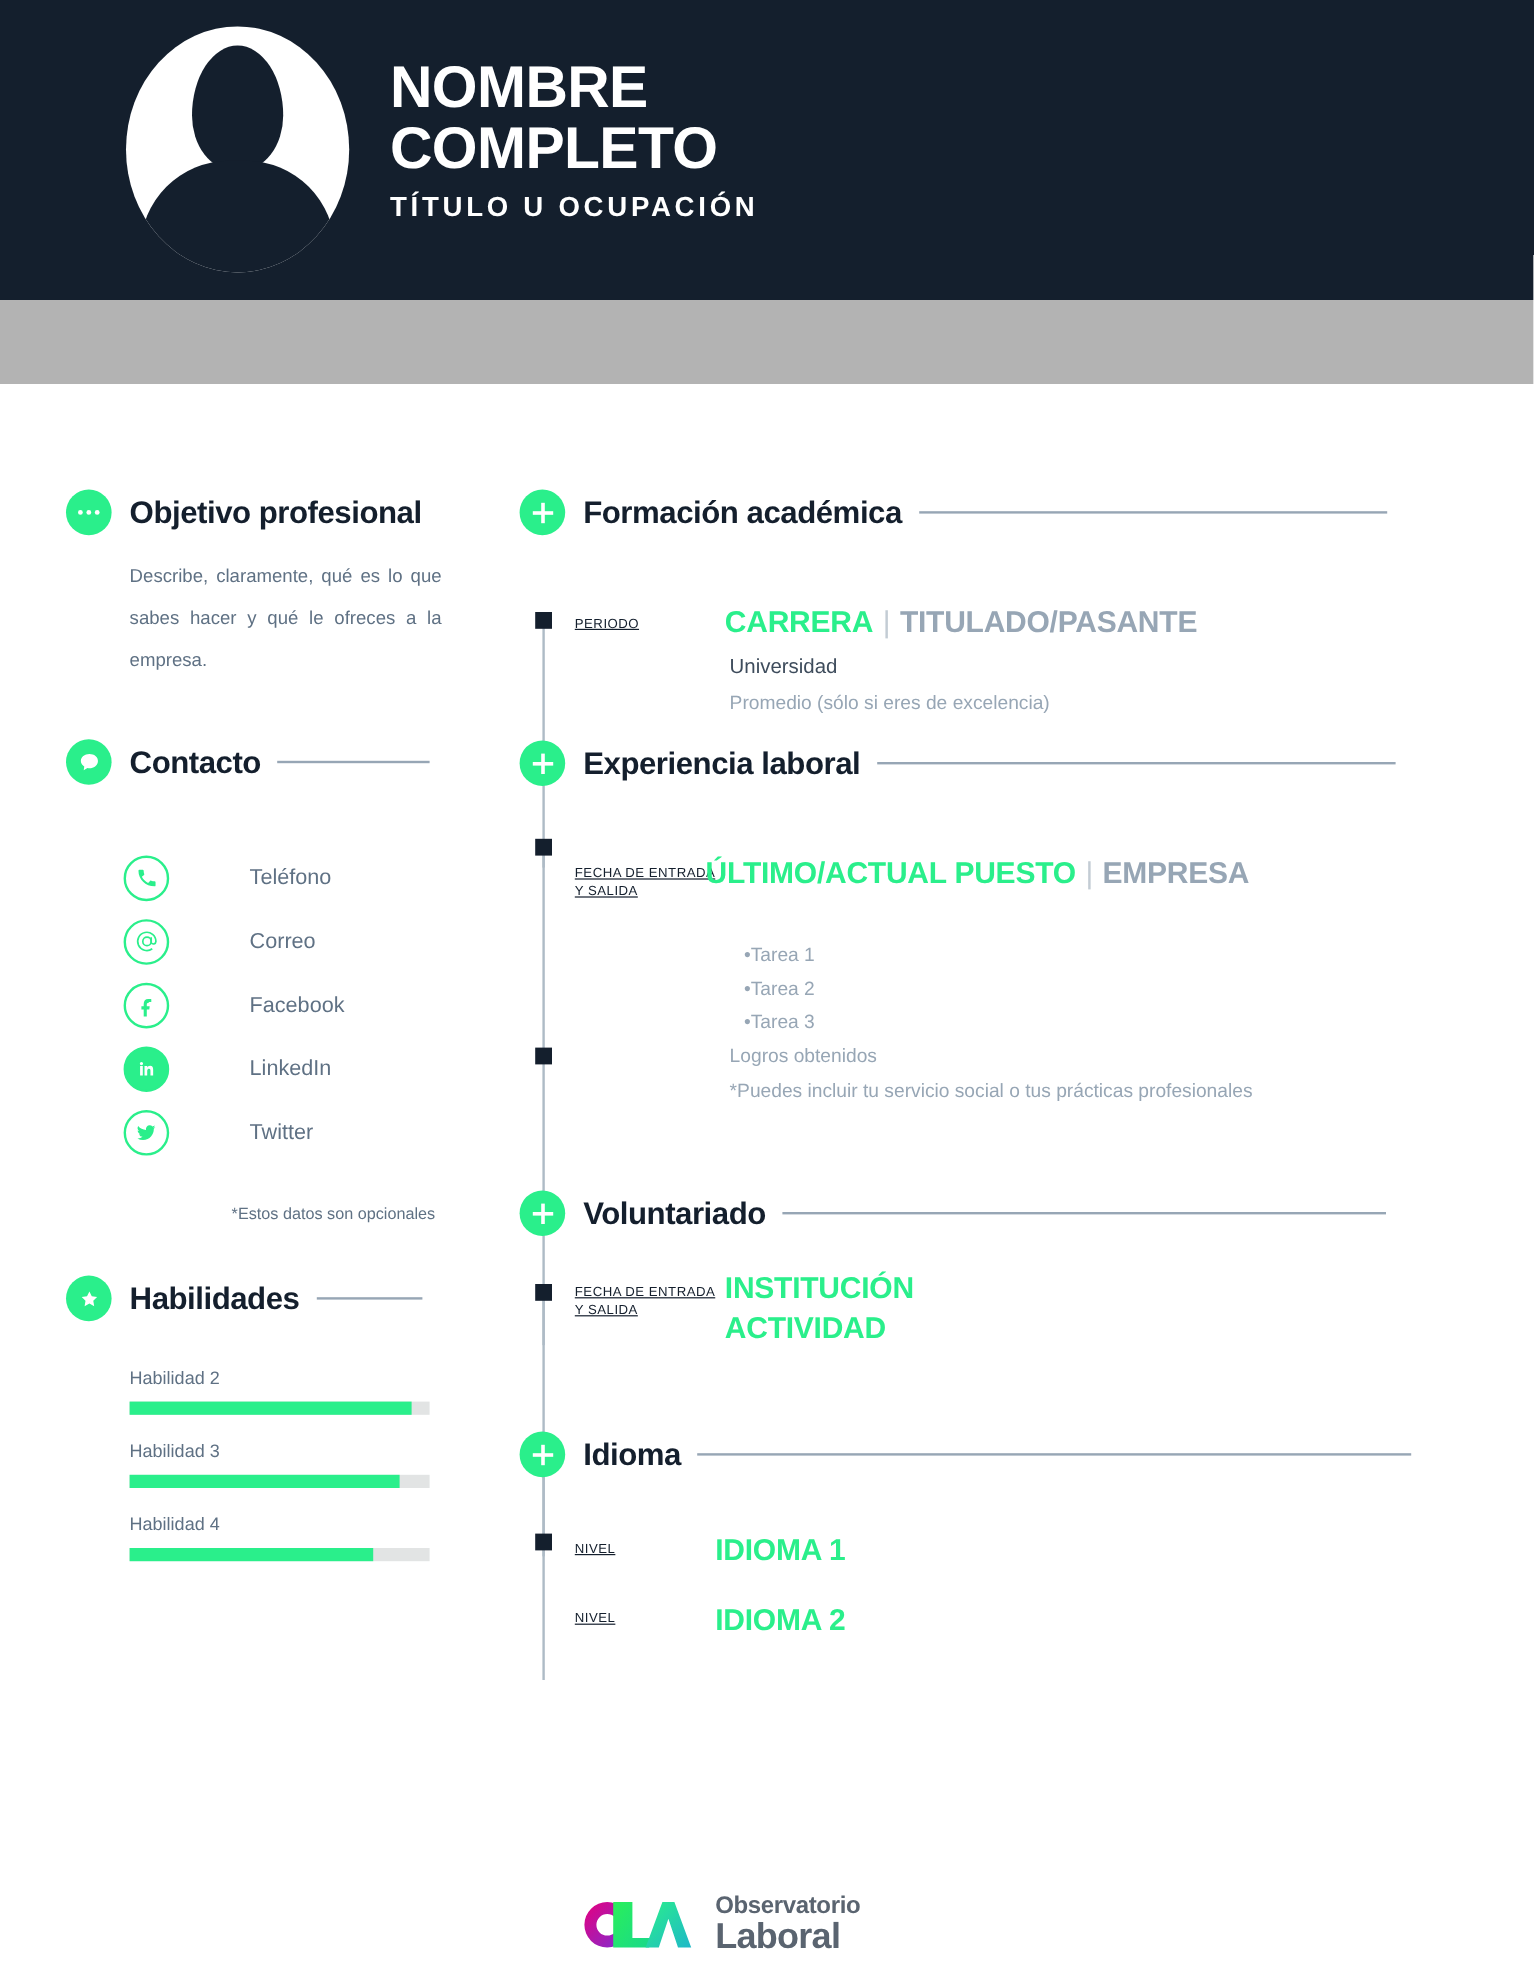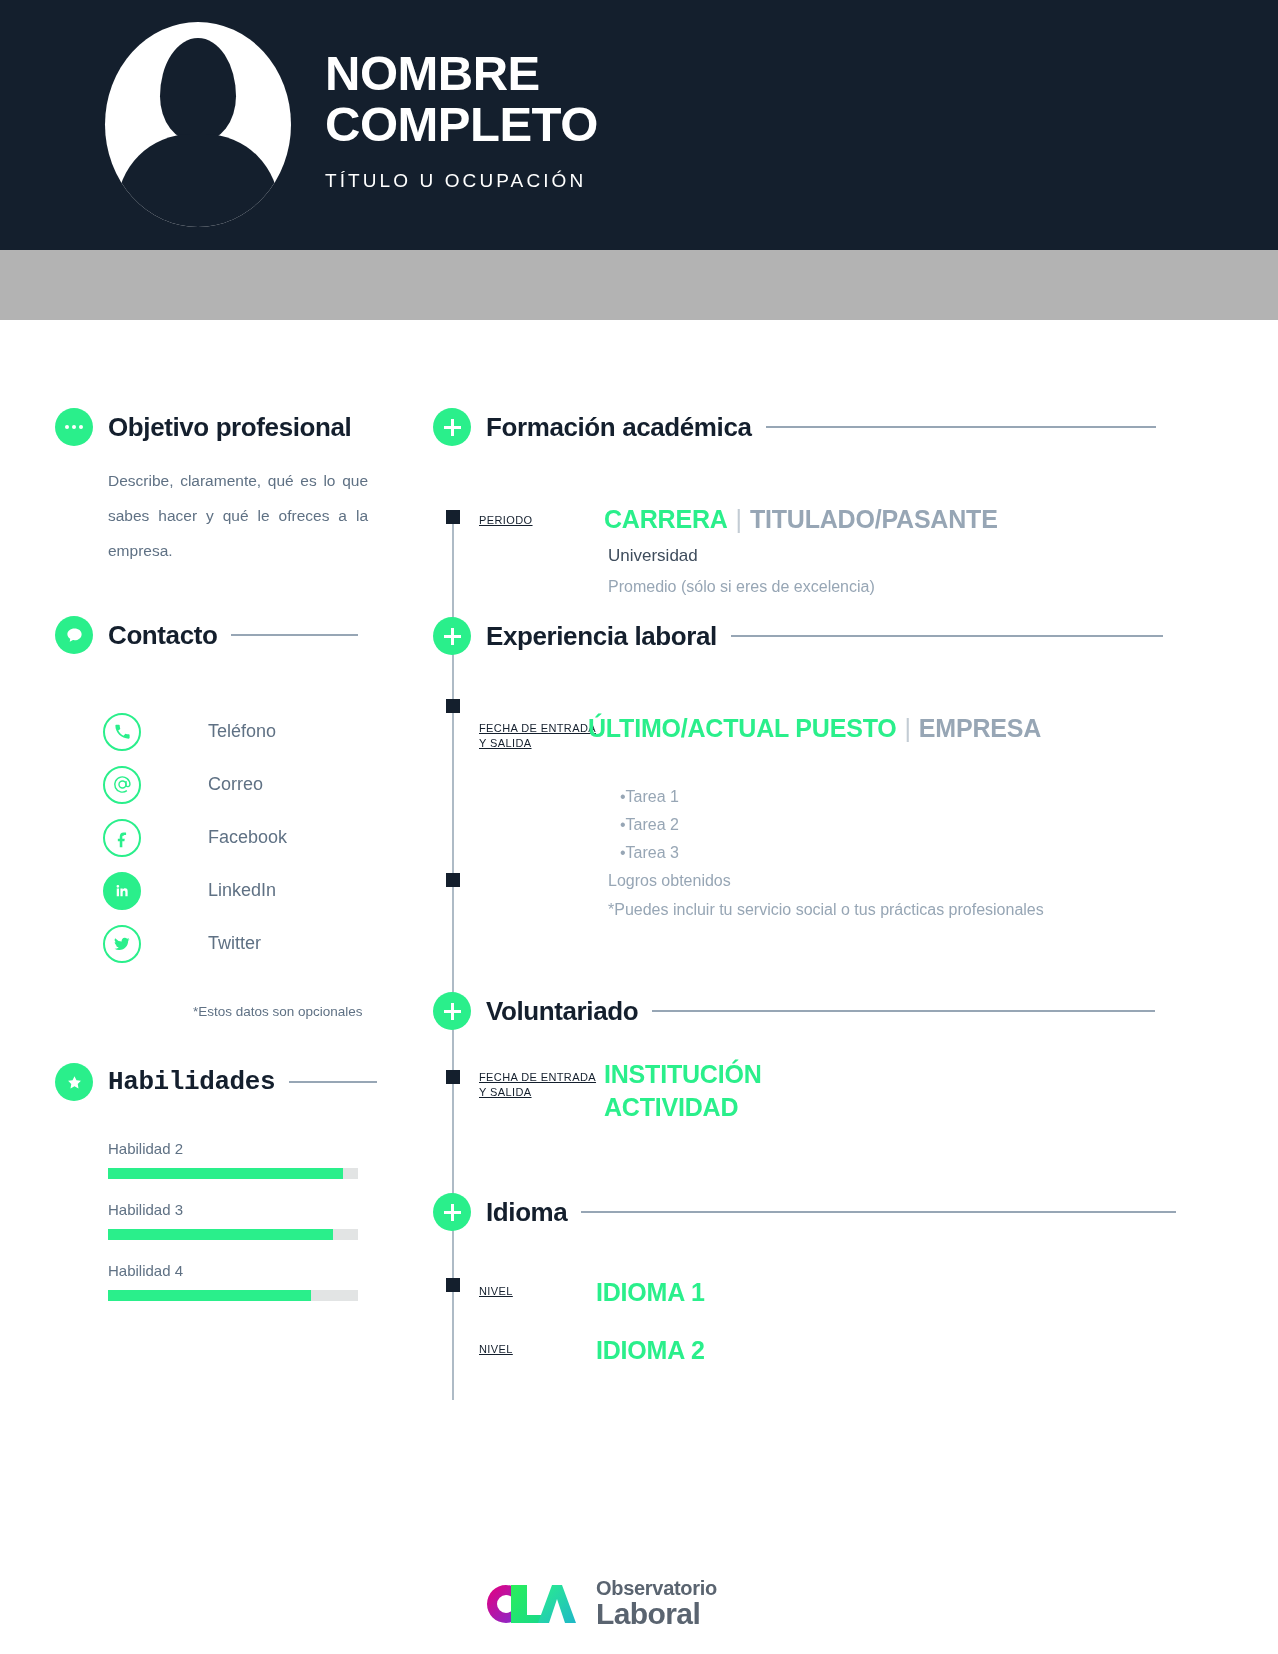--- a/index.html
+++ b/index.html
@@ -53,23 +53,23 @@
   }
   .name-line {
     font-weight: 700;
     font-size: 49px;
     letter-spacing: -0.5px;
     line-height: 51px;
     color: #ffffff;
     text-transform: uppercase;
   }
   .occupation {
-    margin-top: 20px;
-    font-weight: 400;
-    font-size: 19px;
+    margin-top: 9px;
+    font-weight: 700;
+    font-size: 23px;
     letter-spacing: 3.1px;
     color: #ffffff;
     text-transform: uppercase;
   }
   .gray-band {
     position: absolute;
     left: 0; top: 250px;
     width: 1278px; height: 70px;
     background: #b3b3b3;
   }
@@ -322,21 +322,21 @@
     <span class="c-icon">
       <svg width="20" height="20" viewBox="0 0 24 24" fill="#2aef8b">
           <path d="M21 6.3c-.7.3-1.4.5-2.2.6.8-.5 1.4-1.2 1.7-2.1-.7.45-1.6.8-2.4.95A3.8 3.8 0 0015.3 4.5a3.75 3.75 0 00-3.7 4.6A10.7 10.7 0 013.8 5.2a3.75 3.75 0 001.15 5 3.7 3.7 0 01-1.7-.5v.05c0 1.8 1.3 3.3 3 3.65-.55.15-1.1.17-1.65.07a3.76 3.76 0 003.5 2.6A7.5 7.5 0 013 17.6a10.6 10.6 0 005.7 1.7c6.9 0 10.7-5.8 10.7-10.8v-.5c.74-.53 1.37-1.2 1.6-1.7z"></path>
         </svg>
     </span>
     <span class="c-label">Twitter</span>
   </div>
 </div>
 <div class="contact-note">*Estos datos son opcionales</div>
 
-<div class="sec-head" style="left:55px; top:1063px;font-family:Liberation Mono, monospace;">
+<div class="sec-head" style="left:55px; top:1063px;">
   <div class="sec-bullet">
     <svg width="19" height="19" viewBox="0 0 24 24" fill="#fff">
         <path d="M12 4l2.5 5.1 5.6.8-4 4 .95 5.6L12 16.8 6.95 19.5 7.9 13.9l-4-4 5.6-.8L12 4z"></path>
       </svg>
   </div>
   <div class="sec-title">Habilidades</div>
   <div class="sec-rule" style="width:88px;"></div>
 </div>
 
 <div class="skills">

